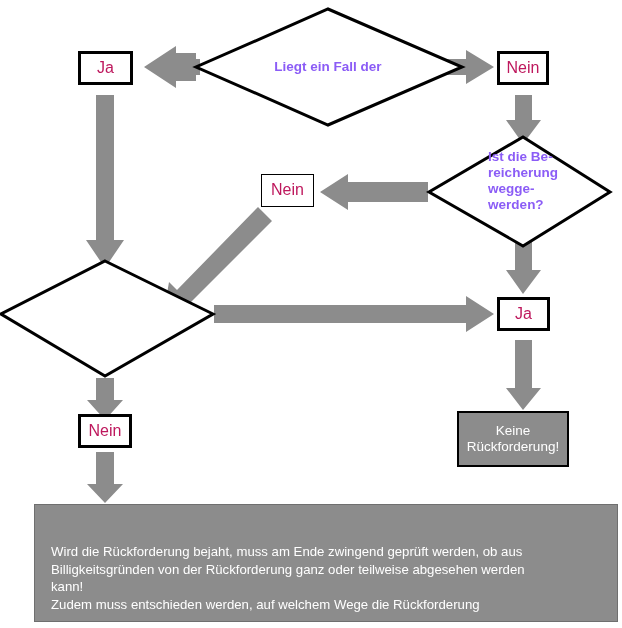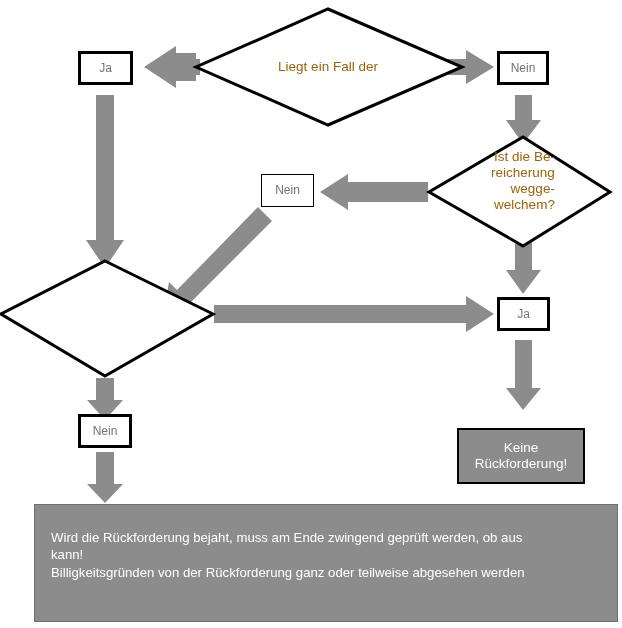--- a/index.html
+++ b/index.html
@@ -30,54 +30,55 @@
     display: flex;
     align-items: center;
     justify-content: center;
     text-align: center;
     line-height: 1.18;
     z-index: 3;
   }
   .label-box {
     background: #ffffff;
     border: 3px solid #000000;
-    font-size: 12px;
-    color: #737373;
+    font-size: 16px;
+    color: #be185d;
   }
   .label-box.thin {
     border-width: 1.5px;
   }
   .terminal-box {
     background: #8c8c8c;
     border: 2px solid #000000;
     color: #ffffff;
     font-size: 13.5px;
   }
   .note-box {
     background: #8c8c8c;
     border: 1px solid #6f6f6f;
     color: #ffffff;
     font-size: 13.2px;
     text-align: left;
     justify-content: flex-start;
-    align-items: flex-start;
+    align-items: flex-end;
     padding: 24px 14px 8px 16px;
     line-height: 1.32;
   }
   .diamond-text {
     position: absolute;
     display: flex;
     align-items: center;
     justify-content: center;
-    text-align: right;
+    text-align: left;
     font-size: 13.5px;
-    color: #a16207;
+    color: #8b5cf6;
     line-height: 1.2;
     z-index: 3;
     pointer-events: none;
+    font-weight: bold;
   }
   .note-line {
     display: block;
     white-space: pre;
   }
 </style>
 </head>
 <body>
 
 <div id="flowchart">
@@ -140,21 +141,21 @@
     <div>
       <div>Liegt ein Fall der</div>
     </div>
   </div>
 
   <div class="diamond-text" style="left:458px; top:140px; width:130px; height:82px;">
     <div>
       <div>Ist die Be-</div>
       <div>reicherung</div>
       <div>wegge-</div>
-      <div>welchem?</div>
+      <div>werden?</div>
     </div>
   </div>
 
 
   <div class="node label-box" style="left:78px; top:51px; width:55px; height:34px;">
     <span>Ja</span>
   </div>
 
   <div class="node label-box" style="left:497px; top:51px; width:52px; height:34px;">
     <span>Nein</span>
@@ -165,28 +166,29 @@
   </div>
 
   <div class="node label-box" style="left:497px; top:297px; width:53px; height:34px;">
     <span>Ja</span>
   </div>
 
   <div class="node label-box" style="left:78px; top:414px; width:54px; height:34px;">
     <span>Nein</span>
   </div>
 
-  <div class="node terminal-box" style="left:457px; top:428px; width:128px; height:56px;">
+  <div class="node terminal-box" style="left:457px; top:411px; width:112px; height:56px;">
     <div>
       <div>Keine</div>
       <div>Rückforderung!</div>
     </div>
   </div>
 
   <div class="node note-box" style="left:34px; top:504px; width:584px; height:118px;">
     <div>
       <span class="note-line">Wird die Rückforderung bejaht, muss am Ende zwingend geprüft werden, ob aus</span>
+      <span class="note-line">Billigkeitsgründen von der Rückforderung ganz oder teilweise abgesehen werden</span>
       <span class="note-line">kann!</span>
-      <span class="note-line">Billigkeitsgründen von der Rückforderung ganz oder teilweise abgesehen werden</span>
+      <span class="note-line">Zudem muss entschieden werden, auf welchem Wege die Rückforderung</span>
     </div>
   </div>
 
 </div>
 
 </body></html>

